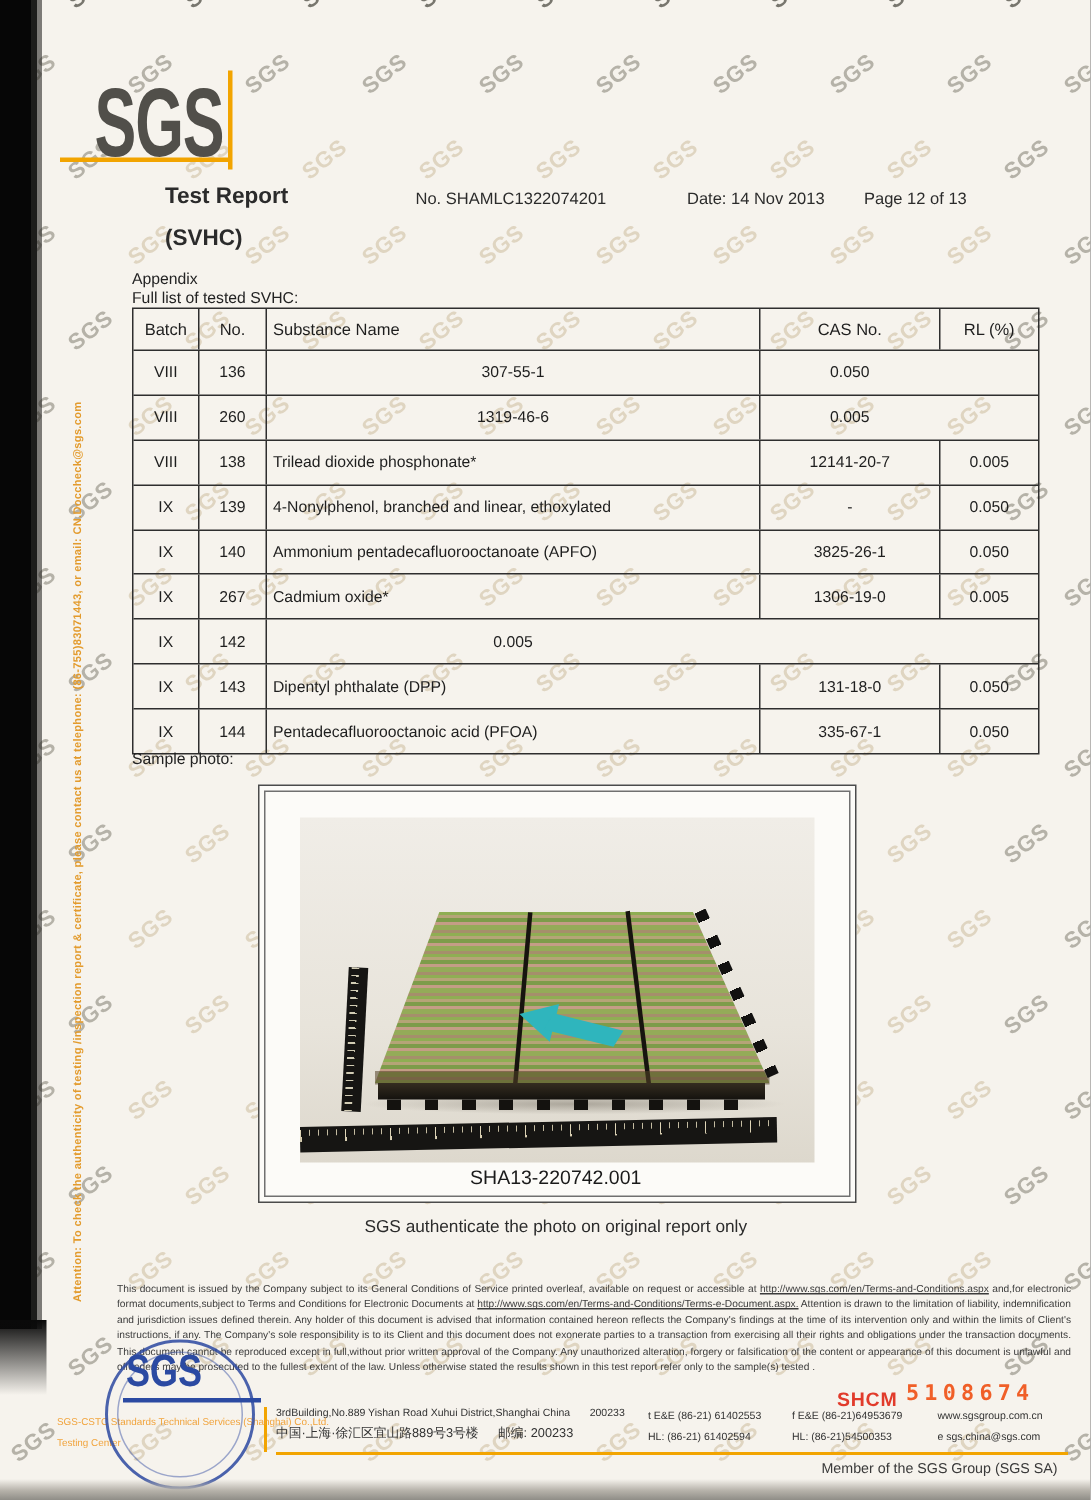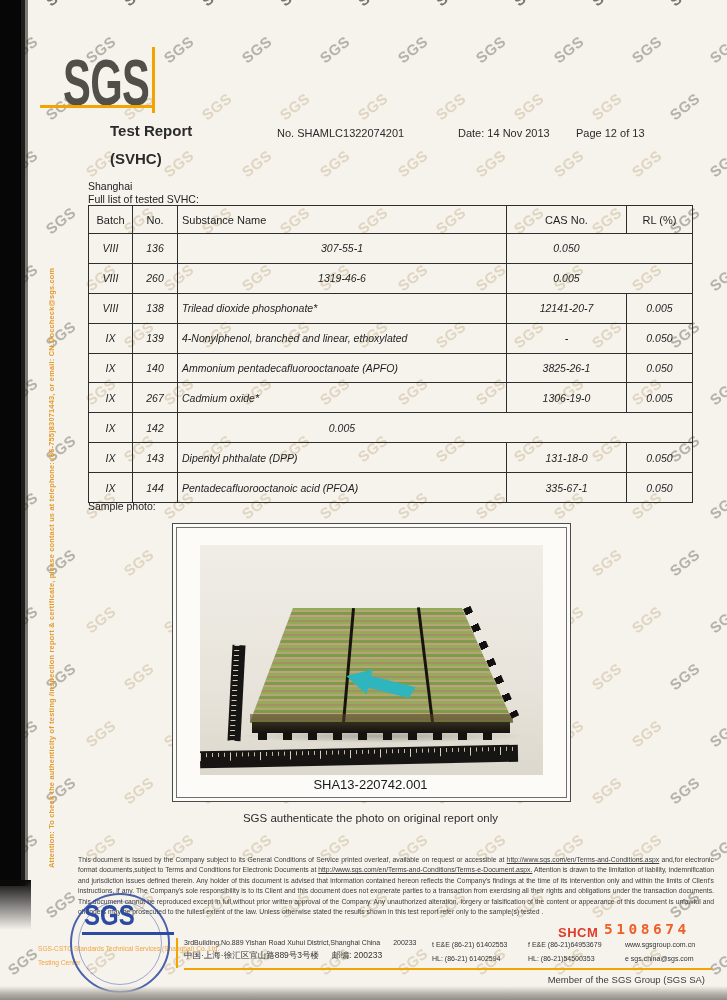--- a/index.html
+++ b/index.html
@@ -30,21 +30,21 @@
   .report-no{left:277px;top:127px;}
   .date{left:458px;top:127px;}
   .pageno{left:576px;top:127px;}
   .appendix1{left:88px;top:180px;font-size:10.5px;z-index:2;}
   .appendix2{left:88px;top:193px;font-size:10.5px;z-index:2;}
   
   .svhc-table{position:absolute;left:88px;top:205px;width:603px;border:1.6px solid #2e2e2e;z-index:2;background:transparent;}
   .trow{display:grid;grid-template-columns:43px 45px 329px 120px 1fr;border-top:1px solid #2e2e2e;}
   .trow:first-child{border-top:none;}
   .trow.thead{height:27px;}
-  .trow.tbody{height:28.9px;font-style:italic;}
+  .trow.tbody{height:28.9px;}
   .tcell{border-left:1px solid #2e2e2e;display:flex;align-items:center;justify-content:center;
       font-size:10.5px;color:#1e1e1e;padding:0 2px;overflow:hidden;white-space:nowrap;}
   .tcell:first-child{border-left:none;}
   .tcell.c2{justify-content:flex-start;padding-left:4px;}
   .thead .tcell{font-size:11px;}
   
   .sample-label{left:88px;top:500px;font-size:10.5px;z-index:2;}
   .photo-frame{left:172px;top:523px;width:397px;height:277px;border:1.5px solid #4b4b4b;background:#fcfbf8;z-index:2;}
   .photo-frame-inner{position:absolute;inset:3px;border:1px solid #707070;}
   .photo{left:200px;top:545px;width:343px;height:230px;z-index:3;overflow:hidden;
@@ -301,21 +301,21 @@
 
   <div class="abs logo-sgs">SGS</div>
   <div class="abs logo-hline"></div>
   <div class="abs logo-vline"></div>
   <div class="abs title1">Test Report</div>
   <div class="abs title2">(SVHC)</div>
   <div class="abs hinfo report-no">No. SHAMLC1322074201</div>
   <div class="abs hinfo date">Date: 14 Nov 2013</div>
   <div class="abs hinfo pageno">Page 12 of 13</div>
 
-  <div class="abs appendix1">Shanghai</div>
+  <div class="abs appendix1">Appendix</div>
   <div class="abs appendix2">Full list of tested SVHC:</div>
 
   <div class="svhc-table" id="svhc-table">
       <div class="trow thead">
         <div class="tcell c0">Batch</div>
         <div class="tcell c1">No.</div>
         <div class="tcell c2">Substance Name</div>
         <div class="tcell c3">CAS No.</div>
         <div class="tcell c4">RL (%)</div>
       </div>

